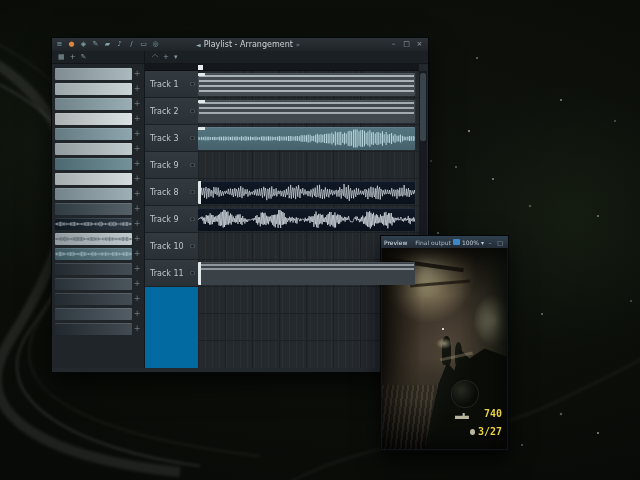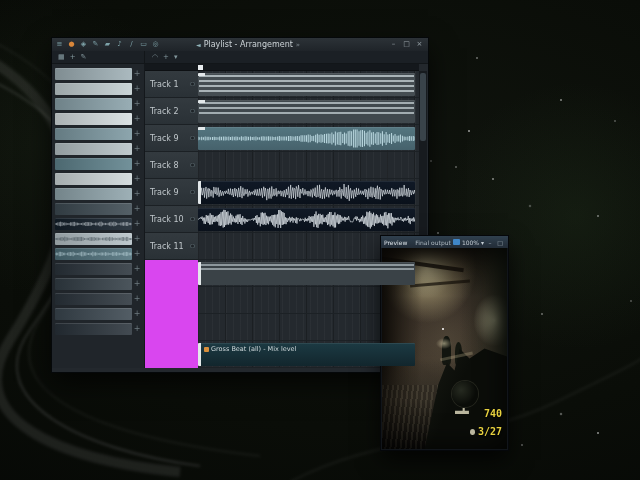--- a/index.html
+++ b/index.html
@@ -46,21 +46,21 @@
   .c1{background-color:#9fb0b6}.c2{background-color:#c3cfd2}.c3{background-color:#8aa2aa}
   .c4{background-color:#d6dee0}.c5{background-color:#7d99a2}.c6{background-color:#b7c3c7}
   .c7{background-color:#5f828c}.c8{background-color:#cfd8da}.c9{background-color:#90a5ac}
   .c10{background-color:#3d4a52}
   .wavebar.navy{background-color:#131f2a}.wavebar.light{background-color:#b6c2c7}.wavebar.teal{background-color:#4e6f7a}
   .c14,.c16{background-color:#2b343c;background-image:repeating-linear-gradient(90deg,rgba(255,255,255,.22) 0 1px,transparent 1px 4px)}
   .c15{background-color:#333e46}.c17{background-color:#3b4750}.c18{background-color:#29323a}
 
   .ruler{position:absolute;left:93px;top:26px;right:9px;height:7px;background:#14181c;border-bottom:1px solid #0d1013}
   .playhead{position:absolute;left:146px;top:27px;width:5px;height:5px;background:#e8ecee}
-  .trackcol{position:absolute;left:93px;top:33px;width:53px;height:297px;background:#d946ef}
+  .trackcol{position:absolute;left:93px;top:33px;width:53px;height:297px;background:#0369a1}
   .t-row{height:27px;border-bottom:1px solid #1b2024;position:relative;background:linear-gradient(#333a3f,#2a3136)}
   .t-name{position:absolute;left:5px;top:50%;transform:translateY(-50%);font-size:8px;color:#c0c7cb;white-space:nowrap}
   .t-dot{position:absolute;right:3px;top:50%;transform:translateY(-50%);width:5px;height:5px;border-radius:50%;background:#1d2226;box-shadow:inset 0 0 0 1px #4a555b}
 
   .grid{position:absolute;left:146px;top:33px;right:9px;height:297px;background:#24292e}
   .grid::before{content:"";position:absolute;inset:0;z-index:0;pointer-events:none;background:
       repeating-linear-gradient(90deg,rgba(0,0,0,.25) 0 1px,transparent 1px 27px),
       repeating-linear-gradient(90deg,rgba(255,255,255,.03) 0 1px,transparent 1px 7px)}
   .g-row{height:27px;border-bottom:1px solid #1c2125;position:relative}
   .clip{position:absolute;left:0;top:2px;height:23px;z-index:1;border-radius:1px;overflow:hidden;box-shadow:inset 0 1px rgba(255,255,255,.08)}
@@ -109,21 +109,21 @@
   .fig1{position:absolute;left:48%;top:44%;width:7%;height:14%;background:#12150f;border-radius:45% 45% 20% 20%}
   .fig2{position:absolute;left:58%;top:47%;width:6%;height:11%;background:#141710;border-radius:45% 45% 20% 20%}
   .gun{position:absolute;inset:0;background:linear-gradient(115deg,#22251c 20%,#0b0d09 65%);
       clip-path:polygon(34% 100%,45% 68%,52% 57%,58% 61%,62% 50%,70% 55%,82% 50%,100% 54%,100% 100%)}
   .gun-hl{position:absolute;left:46%;top:53%;width:26%;height:3px;background:rgba(205,190,150,.28);transform:rotate(-12deg)}
   .drum{position:absolute;left:56%;top:66%;width:26px;height:26px;border-radius:50%;
       background:radial-gradient(circle at 35% 35%,#262a20 0%,#0a0c08 62%);box-shadow:0 0 0 1px rgba(150,150,120,.18)}
   .muzzle{position:absolute;left:43%;top:45%;width:16px;height:11px;background:radial-gradient(closest-side,rgba(232,222,182,.55),transparent)}
   .xhair{position:absolute;left:48%;top:40%;width:2px;height:2px;background:rgba(255,255,255,.75)}
   .vig{position:absolute;inset:0;box-shadow:inset 0 0 30px rgba(0,0,0,.85)}
-  .hud-ammo{position:absolute;right:5px;bottom:30px;display:flex;align-items:flex-start;gap:15px}
+  .hud-ammo{position:absolute;right:5px;bottom:30px;display:flex;align-items:flex-end;gap:15px}
   .hud-ammo .wpn{width:14px;height:6px;background:#d9d5b8;clip-path:polygon(0 45%,55% 45%,55% 0,70% 0,70% 45%,100% 45%,100% 100%,0 100%);opacity:.85}
   .hud-num{color:#e8d23f;font-weight:bold;font-size:10px;font-family:"DejaVu Sans Mono",monospace;text-shadow:0 1px 2px #000}
   .hud-reserve{position:absolute;right:5px;bottom:12px;display:flex;align-items:center;gap:3px}
   .hud-reserve .gren{width:5px;height:6px;background:#d9d5b8;border-radius:50% 50% 40% 40%;opacity:.85}
   .hud-reserve .hud-num{font-size:10px}
 </style>
 </head>
 <body>
 
 <div class="stage">
@@ -273,20 +273,24 @@
     <div class="trackcol">
       <div class="t-row">
           <span class="t-name">Track 1</span>
           <span class="t-dot"></span>
         </div>
       <div class="t-row">
           <span class="t-name">Track 2</span>
           <span class="t-dot"></span>
         </div>
       <div class="t-row">
+          <span class="t-name">Track 3</span>
+          <span class="t-dot"></span>
+        </div>
+      <div class="t-row">
           <span class="t-name">Track 9</span>
           <span class="t-dot"></span>
         </div>
       <div class="t-row">
           <span class="t-name">Track 8</span>
           <span class="t-dot"></span>
         </div>
       <div class="t-row">
           <span class="t-name">Track 9</span>
           <span class="t-dot"></span>
@@ -337,29 +341,20 @@
         </div>
       </div>
       <div class="g-row"></div>
       <div class="g-row">
         <div class="clip full pattern-c">
             <span class="tab-left"></span>
           </div>
       </div>
       <div class="g-row"></div>
       <div class="g-row"></div>
-      <div class="g-row">
-        <div class="clip full auto-clip">
-          <span class="tab-left"></span>
-          <span class="clip-label">
-            <span class="plug"></span>
-            <span>Gross Beat (all) - Mix level</span>
-          </span>
-        </div>
-      </div>
     </div>
 
     <div class="vscroll">
         <div class="thumb"></div>
       </div>
   </div>
 
   <div class="pv">
     <div class="pv-titlebar">
       <span class="pv-left">Preview</span>

